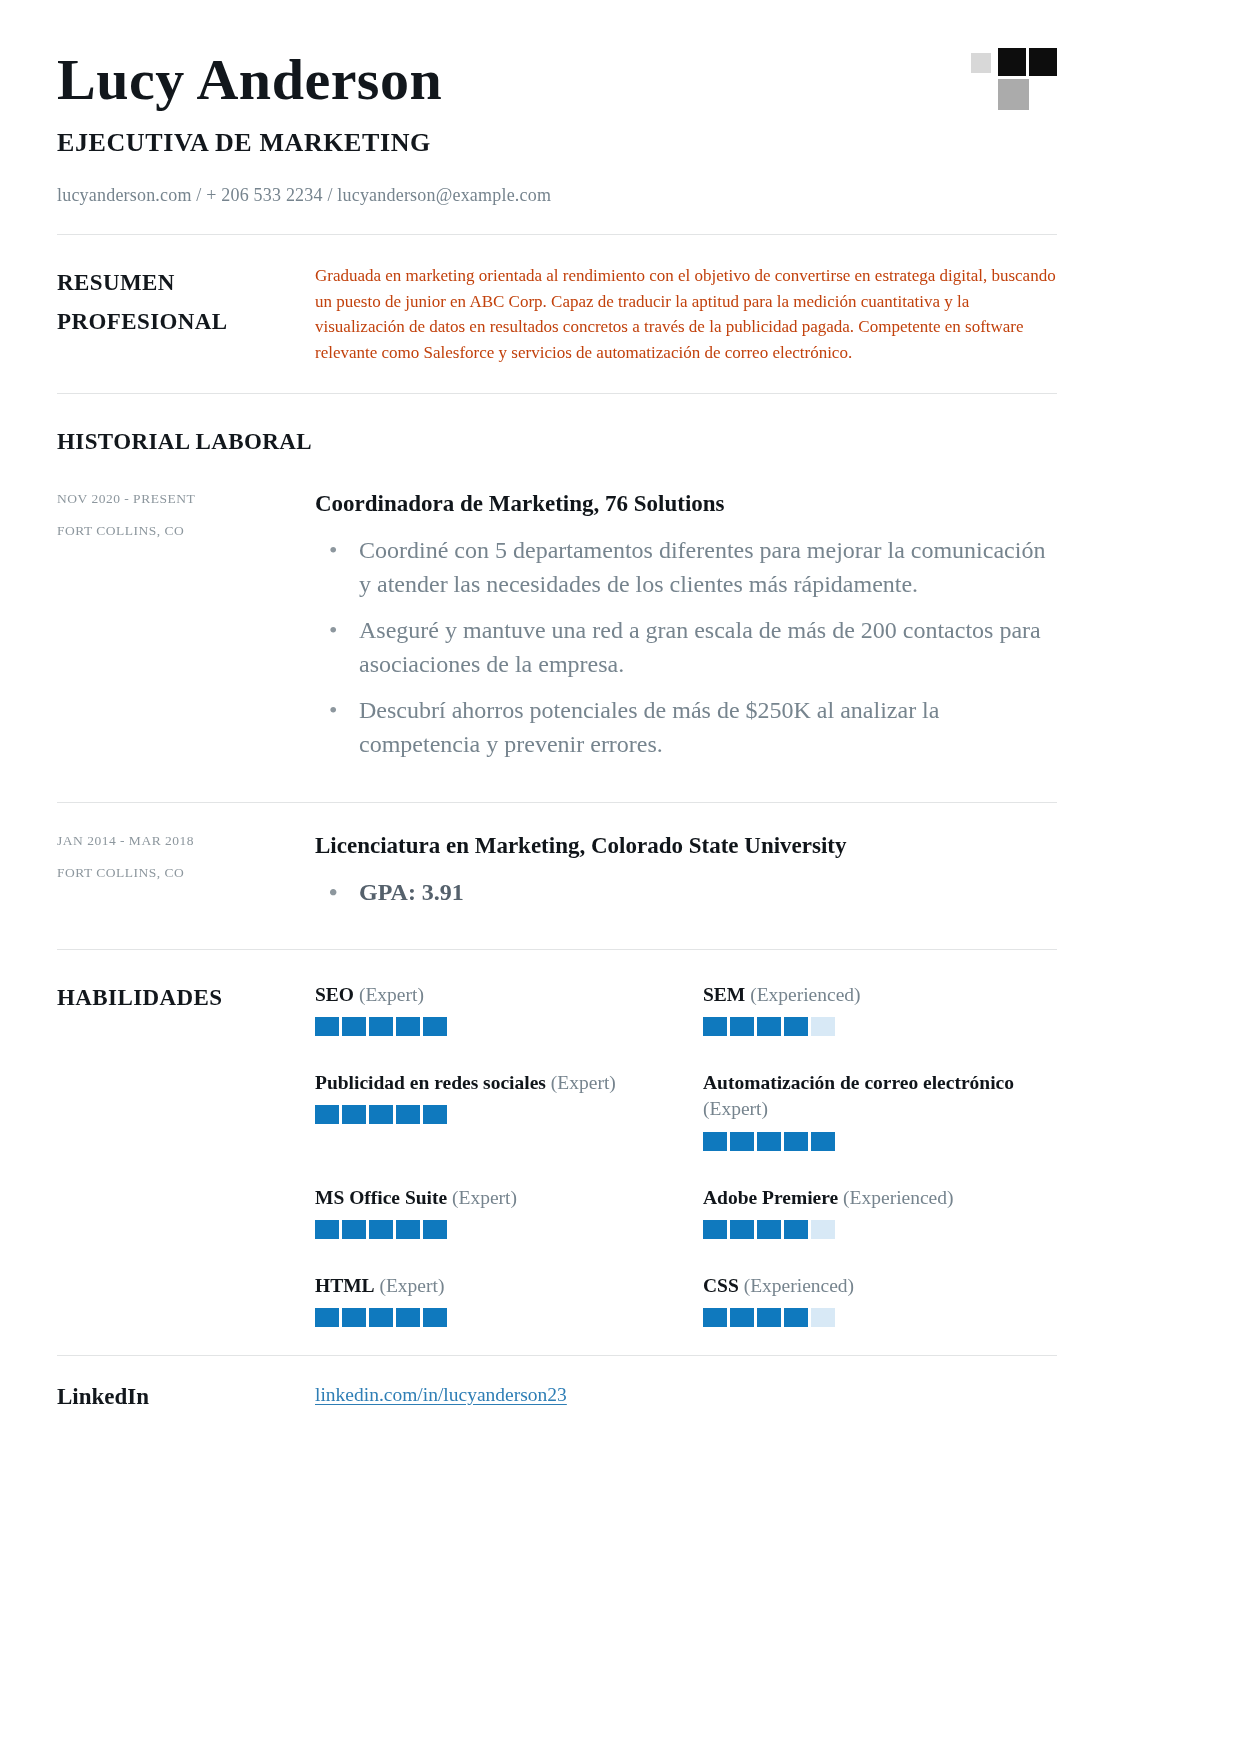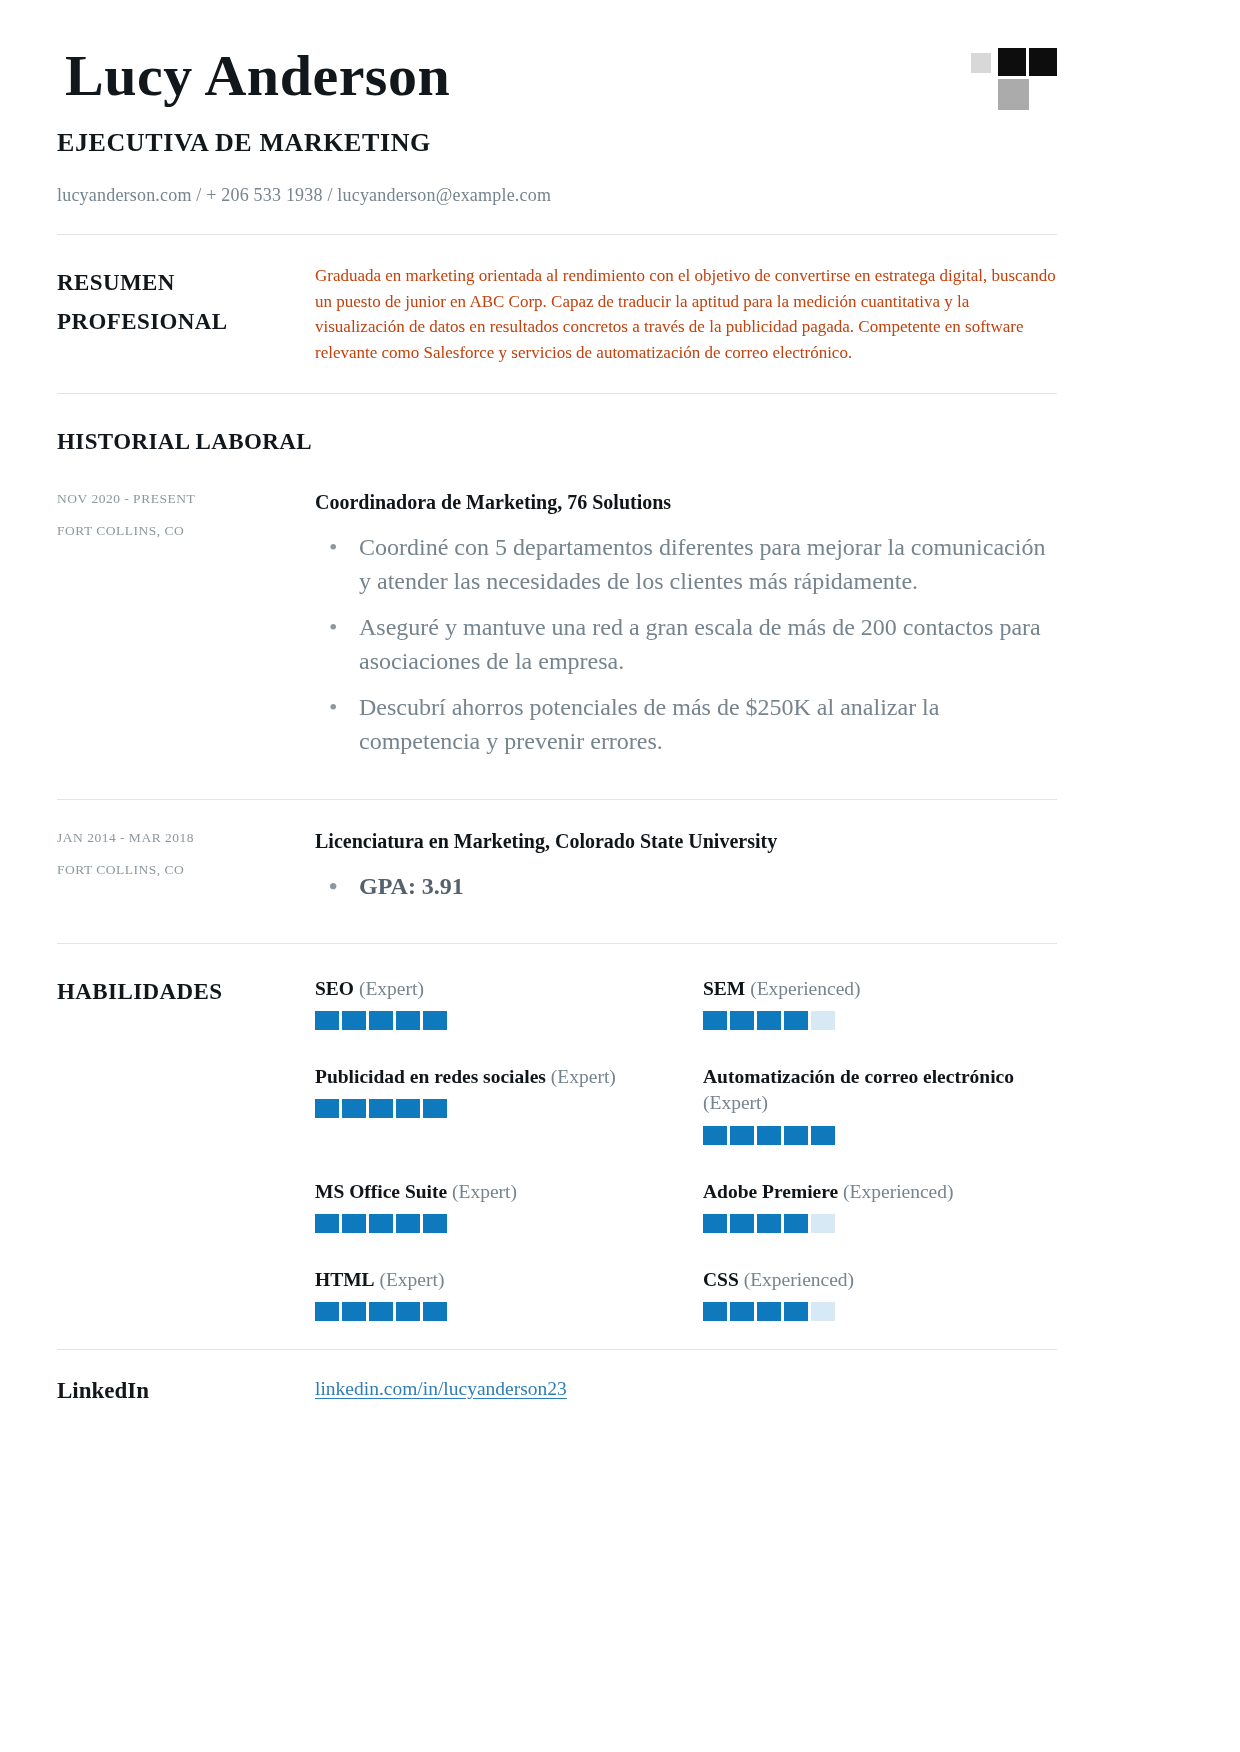--- a/index.html
+++ b/index.html
@@ -18,22 +18,21 @@
   .page {
     width: 1000px;
     margin-left: 57px;
     padding-top: 44px;
   }
 
   
   .header-row {
     display: flex;
     justify-content: space-between;
-    align-items: flex-start;
-    margin-left: 8px;
+    align-items: flex-end;
   }
   h1.name {
     font-size: 58px;
     font-weight: bold;
     letter-spacing: 0.5px;
     line-height: 1.1;
     color: #12171c;
   }
   .logo {
     position: relative;
@@ -88,21 +87,21 @@
 
   
   .entry { margin-top: 30px; }
   .meta {
     font-size: 13.5px;
     letter-spacing: 0.5px;
     color: #8d979e;
     margin-bottom: 16px;
   }
   h3.entry-title {
-    font-size: 20px;
+    font-size: 23px;
     font-weight: bold;
     color: #10151a;
     margin-bottom: 16px;
   }
   ul.bullets { list-style: none; }
   ul.bullets li {
     position: relative;
     padding-left: 44px;
     font-size: 24px;
     line-height: 1.42;
@@ -166,21 +165,21 @@
   <div class="header-row">
     <h1 class="name">Lucy Anderson</h1>
     <div class="logo">
       <span class="sq sq-gray-small"></span>
       <span class="sq sq-black-1"></span>
       <span class="sq sq-black-2"></span>
       <span class="sq sq-gray-mid"></span>
     </div>
   </div>
   <div class="job-title">EJECUTIVA DE MARKETING</div>
-  <div class="contact-line">lucyanderson.com / + 206 533 1938 / lucyanderson@example.com</div>
+  <div class="contact-line">lucyanderson.com / + 206 533 2234 / lucyanderson@example.com</div>
 
   <hr class="divider">
 
   <section class="row">
     <div class="left">
       <h2 class="section-heading">RESUMEN PROFESIONAL</h2>
     </div>
     <div class="right">
       <p class="summary-text">Graduada en marketing orientada al rendimiento con el objetivo de convertirse en estratega digital, buscando un puesto de junior en ABC Corp. Capaz de traducir la aptitud para la medición cuantitativa y la visualización de datos en resultados concretos a través de la publicidad pagada. Competente en software relevante como Salesforce y servicios de automatización de correo electrónico.</p>
     </div>

